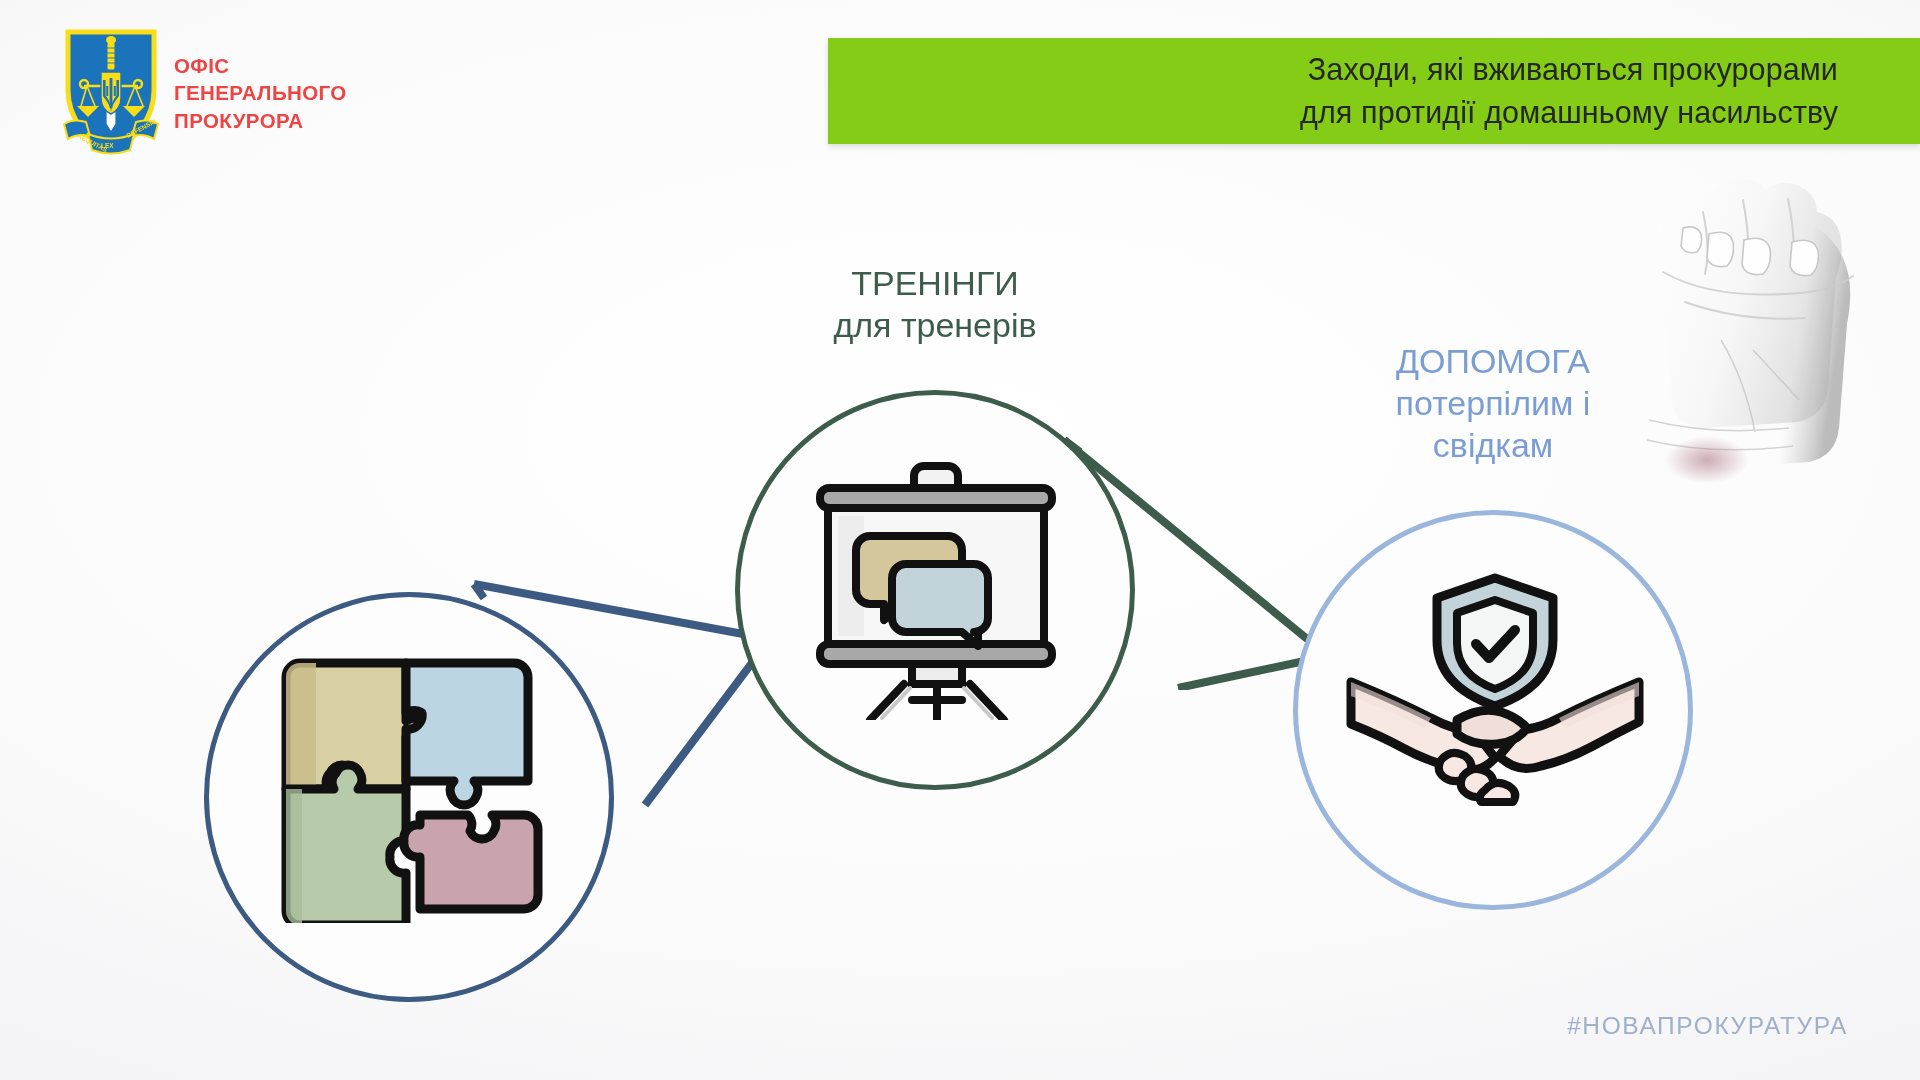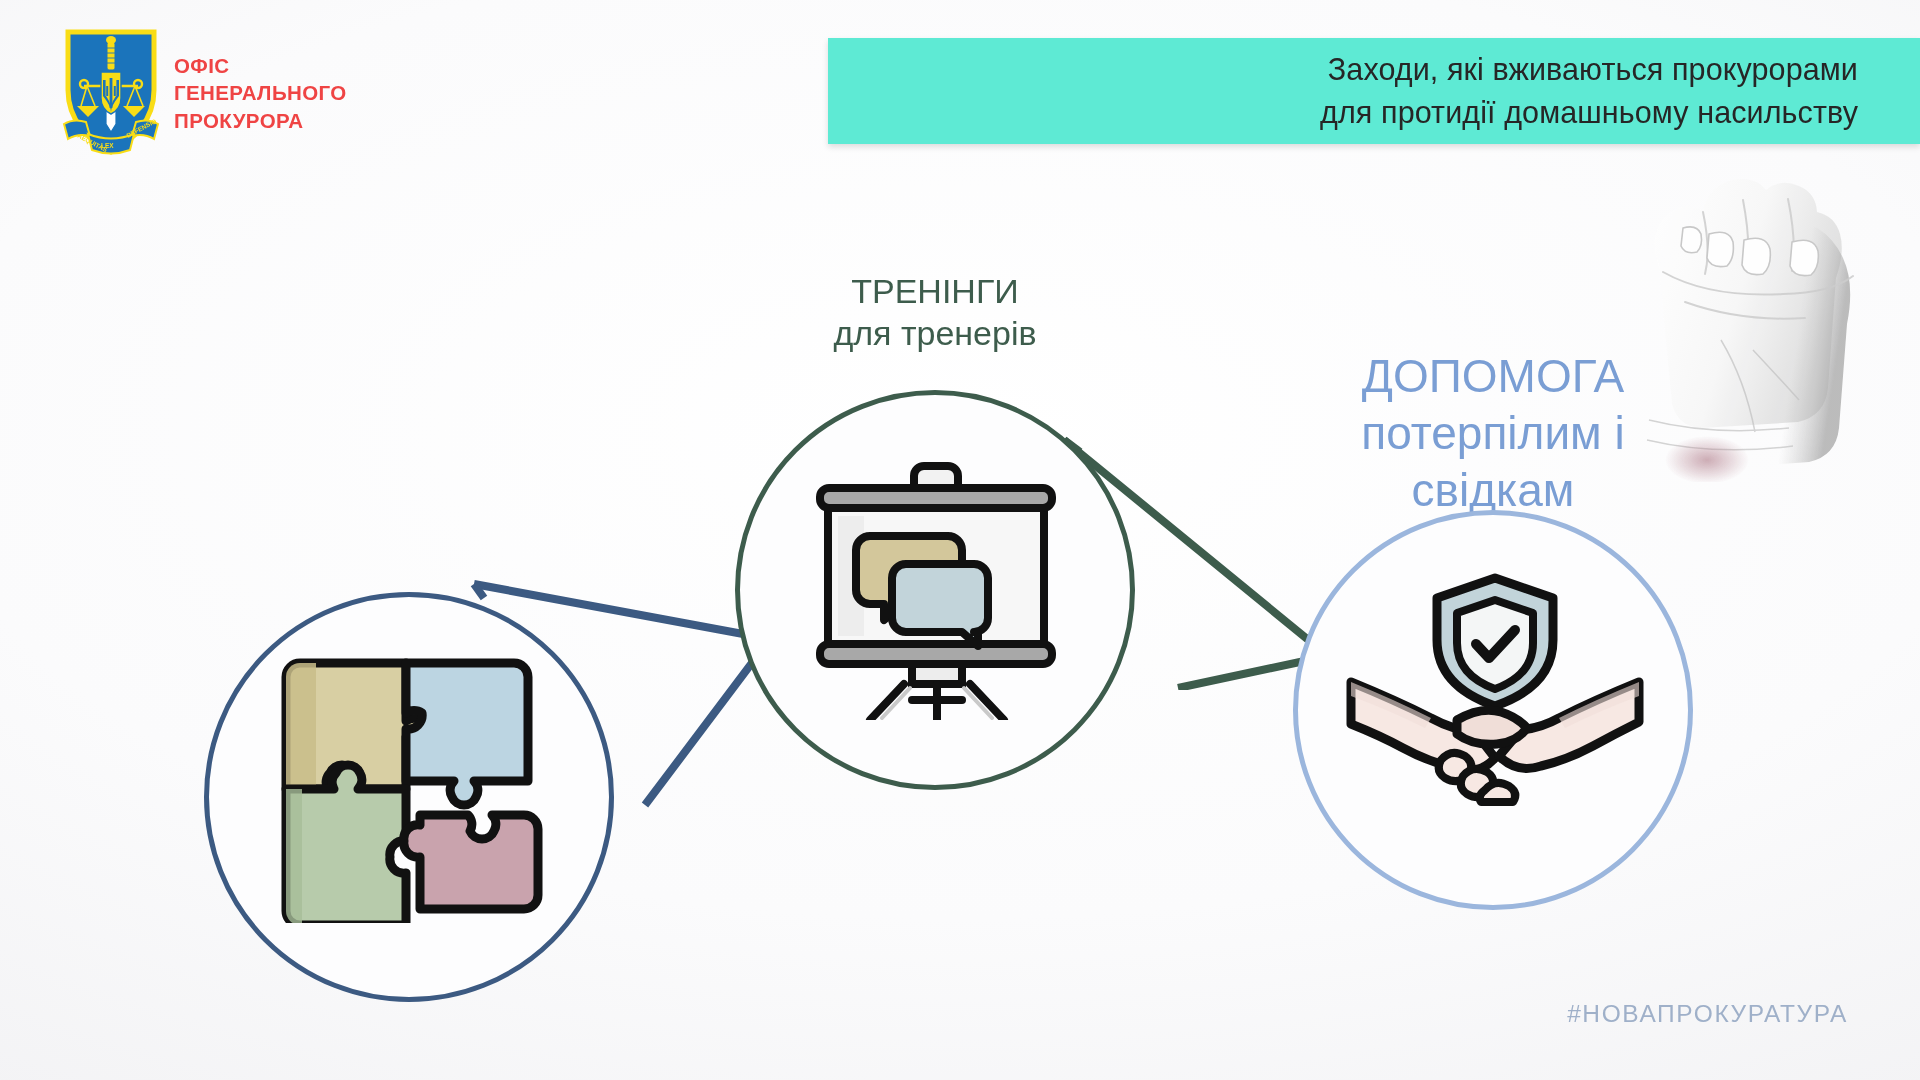--- a/index.html
+++ b/index.html
@@ -25,25 +25,25 @@
     height: 1080px;
   }
 
   
   .title-banner {
     position: absolute;
     left: 828px;
     top: 38px;
     width: 1092px;
     height: 106px;
-    background: #5eead4;
+    background: #84cc16;
     display: flex;
     align-items: center;
     justify-content: flex-end;
-    padding-right: 62px;
+    padding-right: 82px;
     box-shadow: 0 3px 6px rgba(0,0,0,0.13);
   }
   .title-banner .title-text {
     color: #262626;
     font-size: 30.5px;
     line-height: 1.42;
     text-align: right;
     font-weight: 400;
     letter-spacing: 0.1px;
     white-space: pre-line;
@@ -101,54 +101,53 @@
     border: 5px solid #9bb6dd;
   }
 
   
   .node-label {
     position: absolute;
     text-align: center;
     line-height: 1.24;
     white-space: pre-line;
     font-weight: 400;
-    margin-top: 8px;
   }
   #label-specialization {
     left: 160px; top: 500px; width: 500px;
     color: #2f4a6b;
     font-size: 34px;
   }
   #label-trainings {
     left: 700px; top: 262px; width: 470px;
     color: #3d5c4c;
     font-size: 34px;
   }
   #label-assistance {
     left: 1272px; top: 340px; width: 442px;
     color: #7a9ed4;
-    font-size: 46px;
+    font-size: 34px;
   }
 
   
   .connector { position: absolute; pointer-events: none; }
   #arrow-1 { left: 470px; top: 560px; width: 320px; height: 260px; }
   #arrow-2 { left: 1060px; top: 410px; width: 330px; height: 280px; }
 
   
   .node-icon { position: absolute; }
   #icon-puzzle { left: 272px; top: 655px; width: 280px; height: 268px; }
   #icon-presentation { left: 812px; top: 460px; width: 252px; height: 260px; }
   #icon-handshake { left: 1345px; top: 570px; width: 300px; height: 240px; }
 
   
   .hashtag {
     position: absolute;
     right: 72px;
-    bottom: 52px;
+    bottom: 40px;
     color: #9fb0c9;
     font-size: 24.5px;
     letter-spacing: 1.6px;
     font-weight: 400;
   }
 </style>
 </head>
 <body>
 
 <div id="slide">

